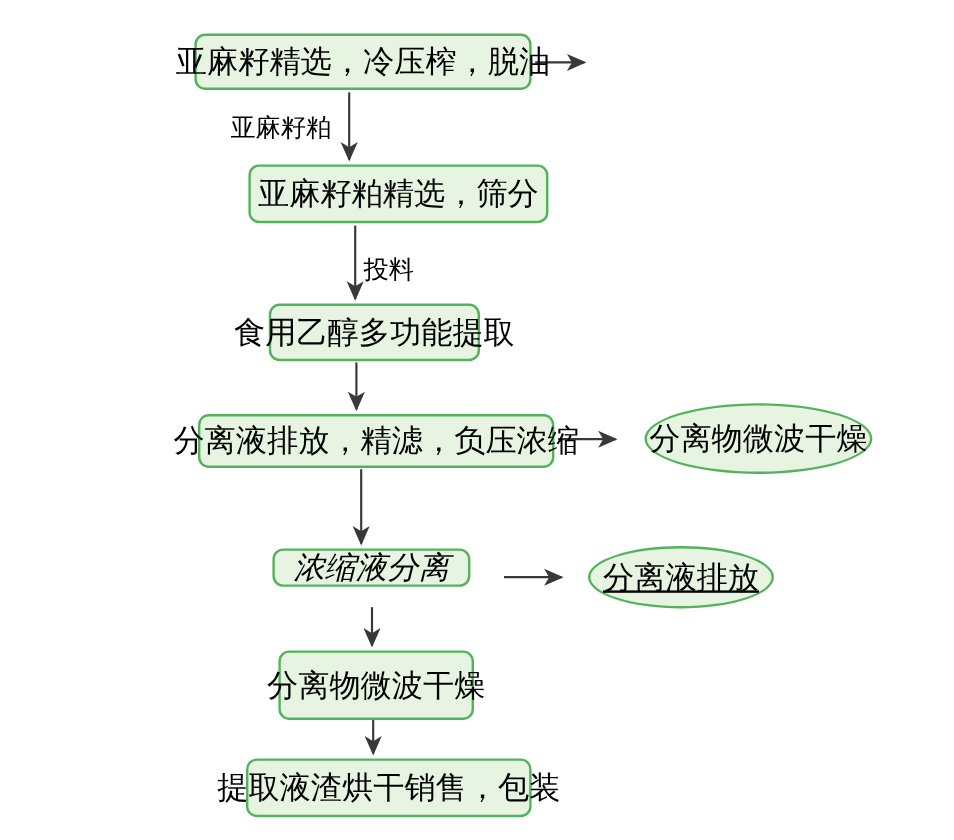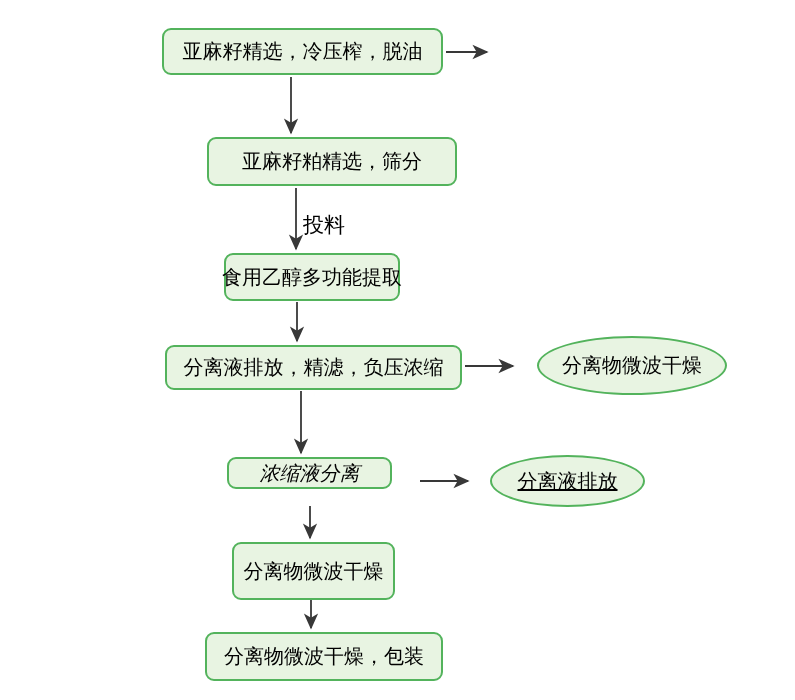--- a/index.html
+++ b/index.html
@@ -31,21 +31,21 @@
   }
   .node {
     position: absolute;
     display: flex;
     align-items: center;
     justify-content: center;
     box-sizing: border-box;
     background: var(--node-fill, #e8f4e2);
     border: 2px solid var(--node-border, #53b35c);
     color: var(--text, #000);
-    font-size: 20px;
+    font-size: 26px;
     white-space: nowrap;
     text-align: center;
   }
   .node.rect {
     border-radius: 9px;
   }
   .node.ellipse {
     border-radius: 50%;
   }
   .edge-label {
@@ -73,32 +73,33 @@
     <line class="edge" x1="465" y1="366" x2="513" y2="366" marker-end="url(#ah)"></line>
     <line class="edge" x1="301" y1="391" x2="301" y2="453" marker-end="url(#ah)"></line>
     <line class="edge" x1="420" y1="481" x2="468" y2="481" marker-end="url(#ah)"></line>
     <line class="edge" x1="310" y1="506" x2="310" y2="538" marker-end="url(#ah)"></line>
     <line class="edge" x1="311" y1="586" x2="311" y2="628" marker-end="url(#ah)"></line>
   </svg>
 
   <div class="node rect" style="left:162px; top:28px;  width:281px; height:47px;">亚麻籽精选，冷压榨，脱油</div>
 
 
+  <div class="edge-label" style="left:192px; top:92px;">亚麻籽粕</div>
 
   <div class="node rect" style="left:207px; top:137px; width:250px; height:49px;">亚麻籽粕精选，筛分</div>
 
   <div class="edge-label" style="left:303px; top:211px;">投料</div>
 
   <div class="node rect" style="left:224px; top:253px; width:176px; height:48px;">食用乙醇多功能提取</div>
 
   <div class="node rect" style="left:165px; top:345px; width:297px; height:45px;">分离液排放，精滤，负压浓缩</div>
 
   <div class="node ellipse" style="left:537px; top:336px; width:190px; height:59px;">分离物微波干燥</div>
 
   <div class="node rect" style="left:227px; top:457px; width:165px; height:32px;font-style:italic;">浓缩液分离</div>
 
   <div class="node ellipse" style="left:490px; top:455px; width:155px; height:52px;text-decoration:underline;">分离液排放</div>
 
   <div class="node rect" style="left:232px; top:542px; width:163px; height:58px;">分离物微波干燥</div>
 
-  <div class="node rect" style="left:205px; top:632px; width:238px; height:49px;">分离物微波干燥，包装</div>
+  <div class="node rect" style="left:205px; top:632px; width:238px; height:49px;">提取液渣烘干销售，包装</div>
 
 </div>
 
 </body></html>

